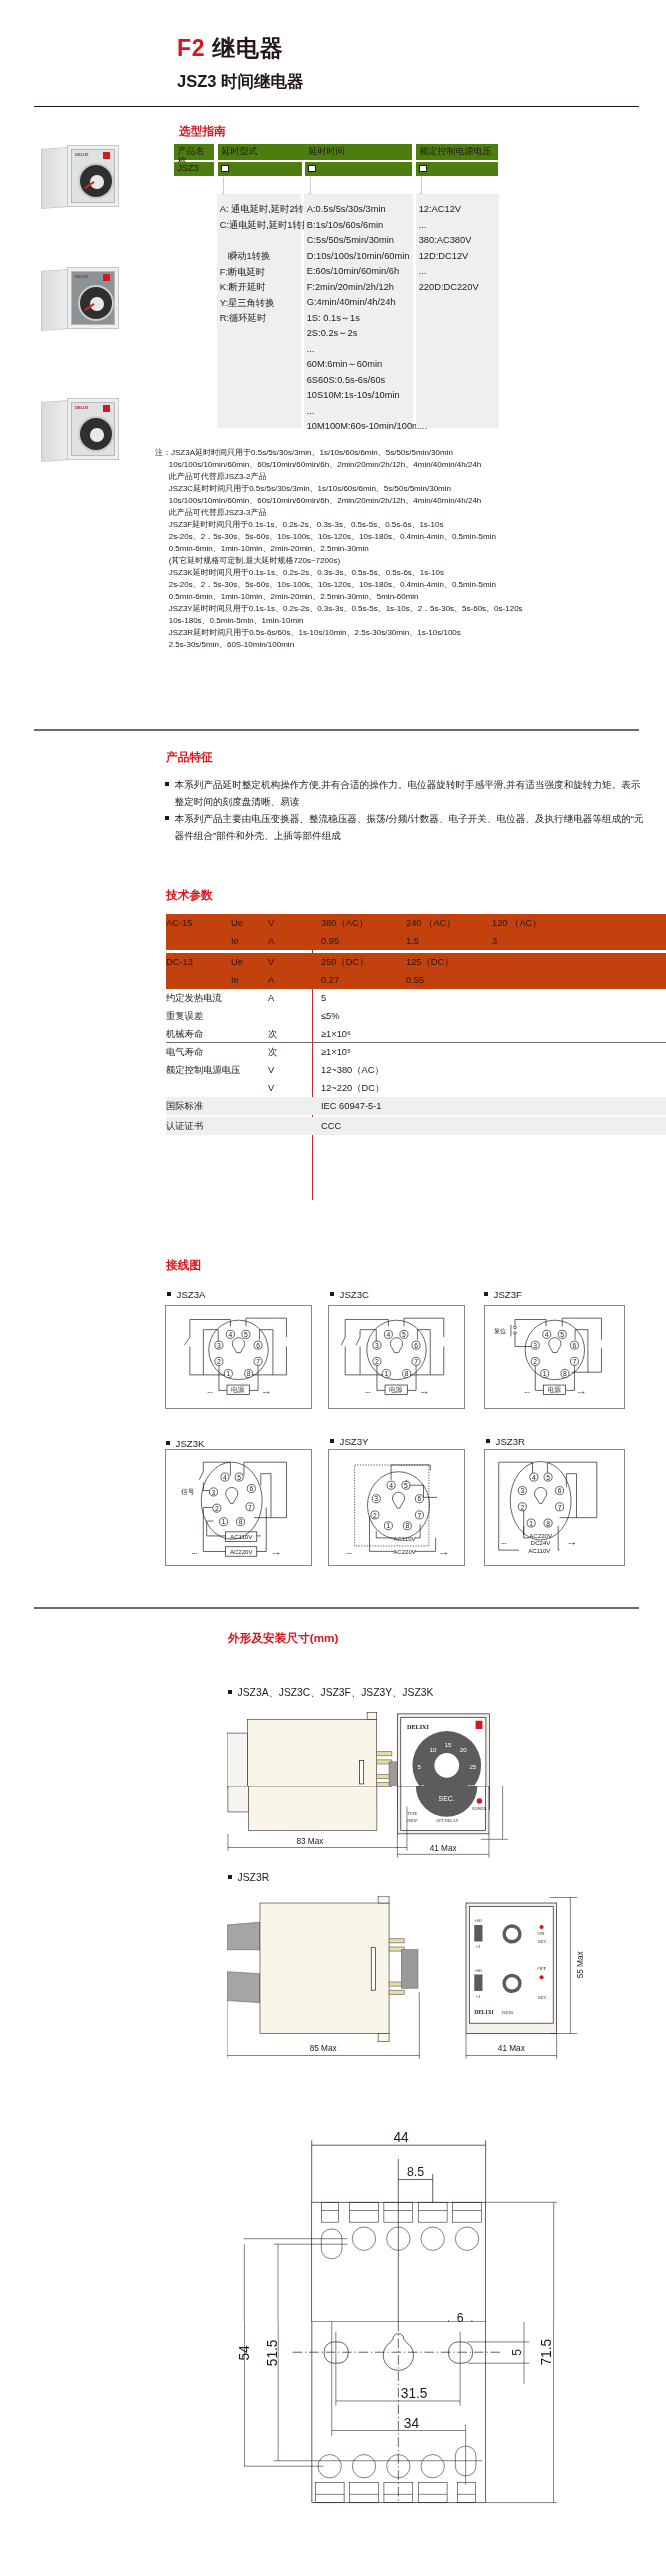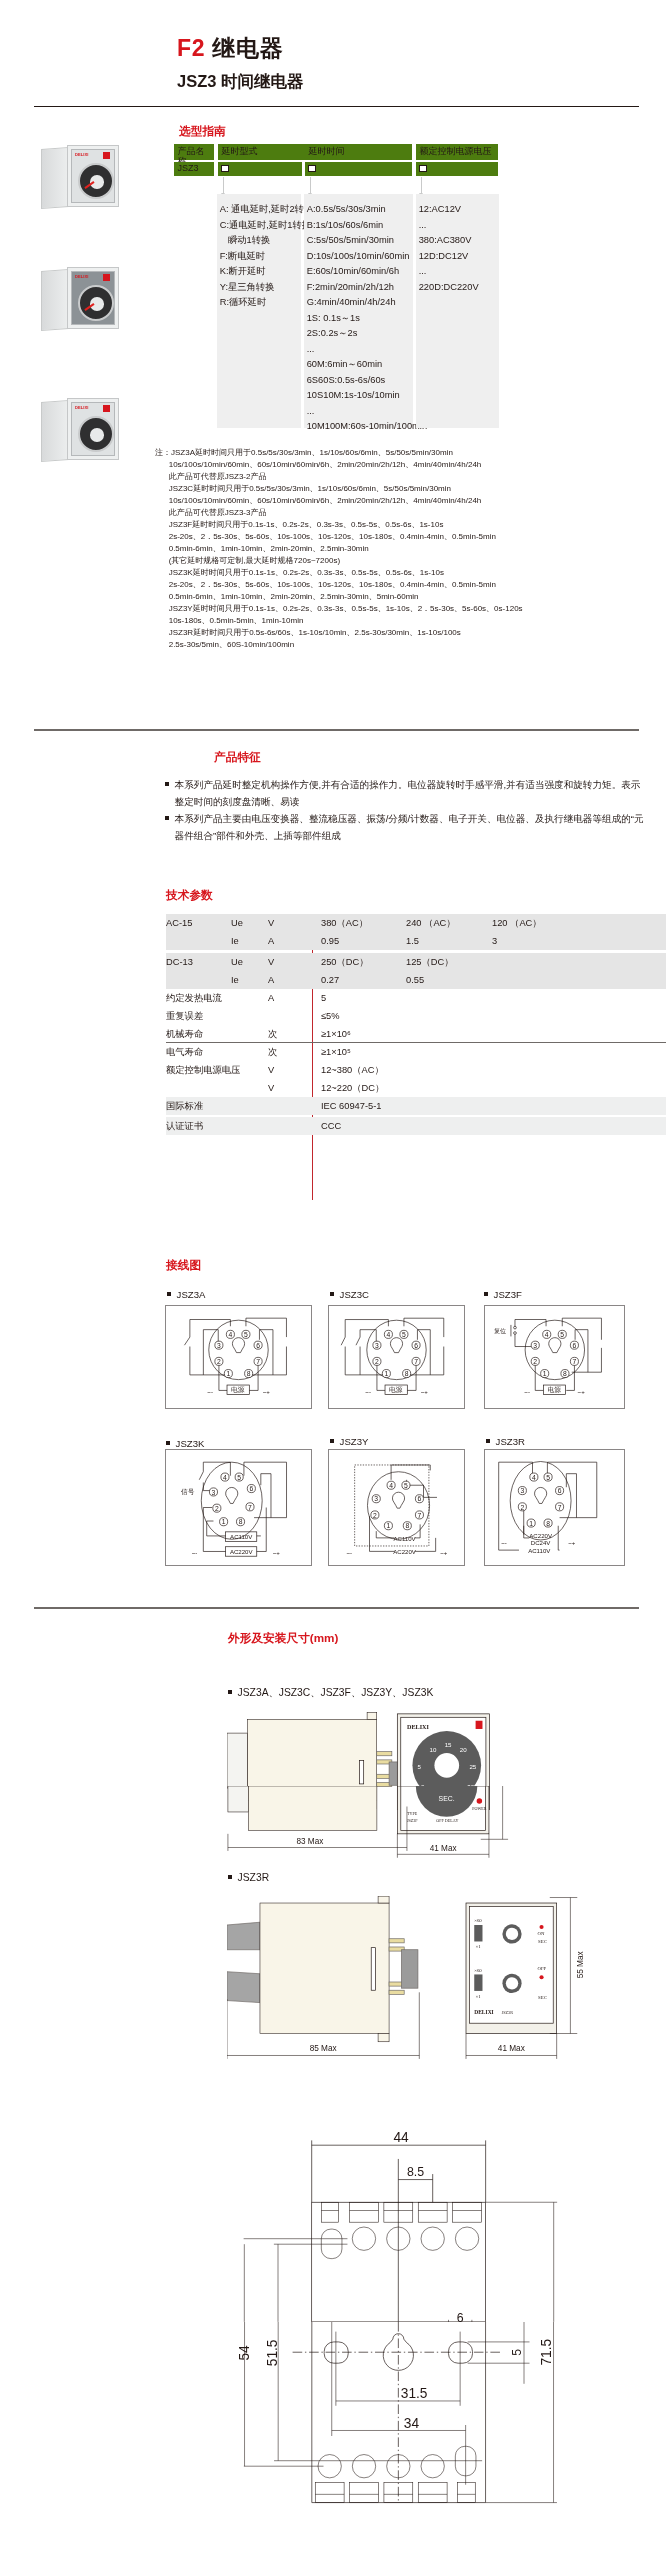--- a/index.html
+++ b/index.html
@@ -27,36 +27,36 @@
   .photo .badge { position:absolute; right:4.1px; top:2.1px; width:6.9px; height:6.9px; background:#d7161d; }
   .photo.dark .plate { background:#8c9296; }
 
   
   .sg-cell { position:absolute; background:#4d7c0f; font-size:9px; padding: 3.4px 3.4px; line-height: 9.6px; }
   .sg-box { width: 7.6px; height: 7.6px; border: 0.7px solid #231815; display:inline-block; background: #fff; }
   .sg-arrow { position:absolute; width:0.7px; background:#c9caca; }
   .sg-arrow:after { content:""; position:absolute; left:-2.1px; bottom:-2.7px; border-left:2.4px solid transparent; border-right:2.4px solid transparent; border-top:3.4px solid #c9caca; }
   .sg-list { position:absolute; background:#efefef; font-size:9.3px; line-height: 15.5px; padding: 8.2px 2.7px 0 2.7px; }
   .sg-list div { white-space: nowrap; }
-  .indent { padding-left: 8.2px; }
+  .indent { padding-left: 8.2px; margin-top: 16px; }
 
   
   .notes { position:absolute; left: 155px; top: 447px; font-size: 8px; line-height: 12px; width: 501px; }
   .notes .row { white-space: nowrap; padding-left: 13.7px; }
   .notes .first { padding-left: 0; }
 
   
   .features { position:absolute; left: 165px; top: 776px; width: 481px; font-size: 9.6px; line-height: 17px; }
   .features .item { position: relative; padding-left: 9.6px; }
   .features .item:before { content:""; position:absolute; left:0; top:6.2px; width:4.1px; height:4.1px; background:#231815; }
 
   
   .tt { position:absolute; left: 166px; width: 500px; font-size: 9.3px; }
   .tt .row { position: relative; height: 18px; line-height: 18px; }
-  .tt .row.shade { background: #e5e5e5; }
+  .tt .row.shade { background: #c2410c; }
   .tt .row.light { background: #eeefef; }
   .tt .c { position:absolute; top:0; white-space: nowrap; }
   .tt .vline { position:absolute; left: 146px; width:0.7px; background:#c1272d; }
 
   
   .wd-label { position:absolute; font-size: 9.6px; }
   .wd-label:before { content:""; display:inline-block; width:4.1px; height:4.1px; background:#231815; margin-right:5.5px; vertical-align: middle; position: relative; top: -1.4px; }
   .wd-box { position:absolute; border: 0.7px solid #8a8686; background: #fff; }
   .wd-box svg { position:absolute; left:0; top:0; width:100%; height:100%; }
 
@@ -180,21 +180,21 @@
   <div class="row">2s-20s、2．5s-30s、5s-60s、10s-100s、10s-120s、10s-180s、0.4min-4min、0.5min-5min</div>
   <div class="row">0.5min-6min、1min-10min、2min-20min、2.5min-30min、5min-60min</div>
   <div class="row">JSZ3Y延时时间只用于0.1s-1s、0.2s-2s、0.3s-3s、0.5s-5s、1s-10s、2．5s-30s、5s-60s、0s-120s</div>
   <div class="row">10s-180s、0.5min-5min、1min-10min</div>
   <div class="row">JSZ3R延时时间只用于0.5s-6s/60s、1s-10s/10min、2.5s-30s/30min、1s-10s/100s</div>
   <div class="row">2.5s-30s/5min、60S-10min/100min</div>
 </div>
 
 <div class="hr grey" style="top:729px;"></div>
 
-<div class="abs section-title" style="left:166px; top:750px;margin-left:48px;">产品特征</div>
+<div class="abs section-title" style="left:166px; top:750px;">产品特征</div>
 <div class="features">
   <div class="item">本系列产品延时整定机构操作方便,并有合适的操作力。电位器旋转时手感平滑,并有适当强度和旋转力矩。表示整定时间的刻度盘清晰、易读</div>
   <div class="item">本系列产品主要由电压变换器、整流稳压器、振荡/分频/计数器、电子开关、电位器、及执行继电器等组成的“元器件组合”部件和外壳、上插等部件组成</div>
 </div>
 
 <div class="abs section-title" style="left:166px; top:888px;">技术参数</div>
 <div class="tt" style="top:914px;">
   <div class="vline" style="top:0; height:286px;"></div>
   <div class="row shade">
     <span class="c" style="left:0">AC-15</span>

